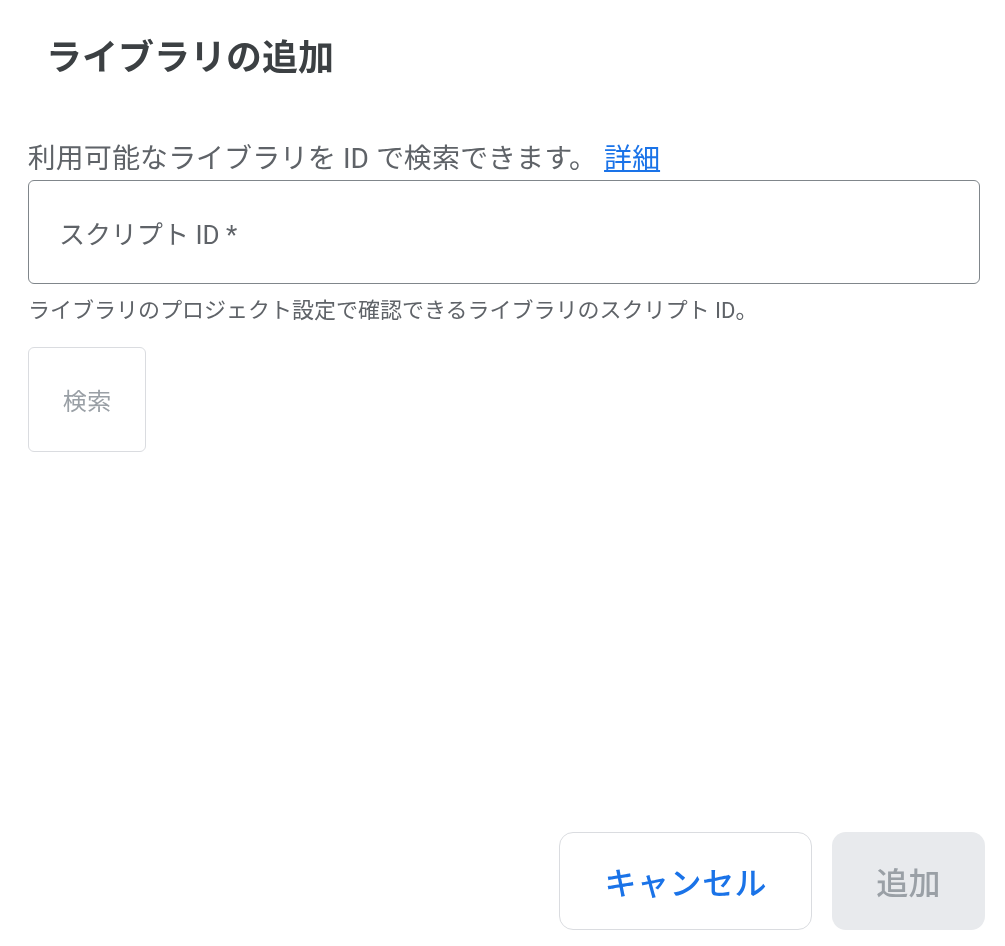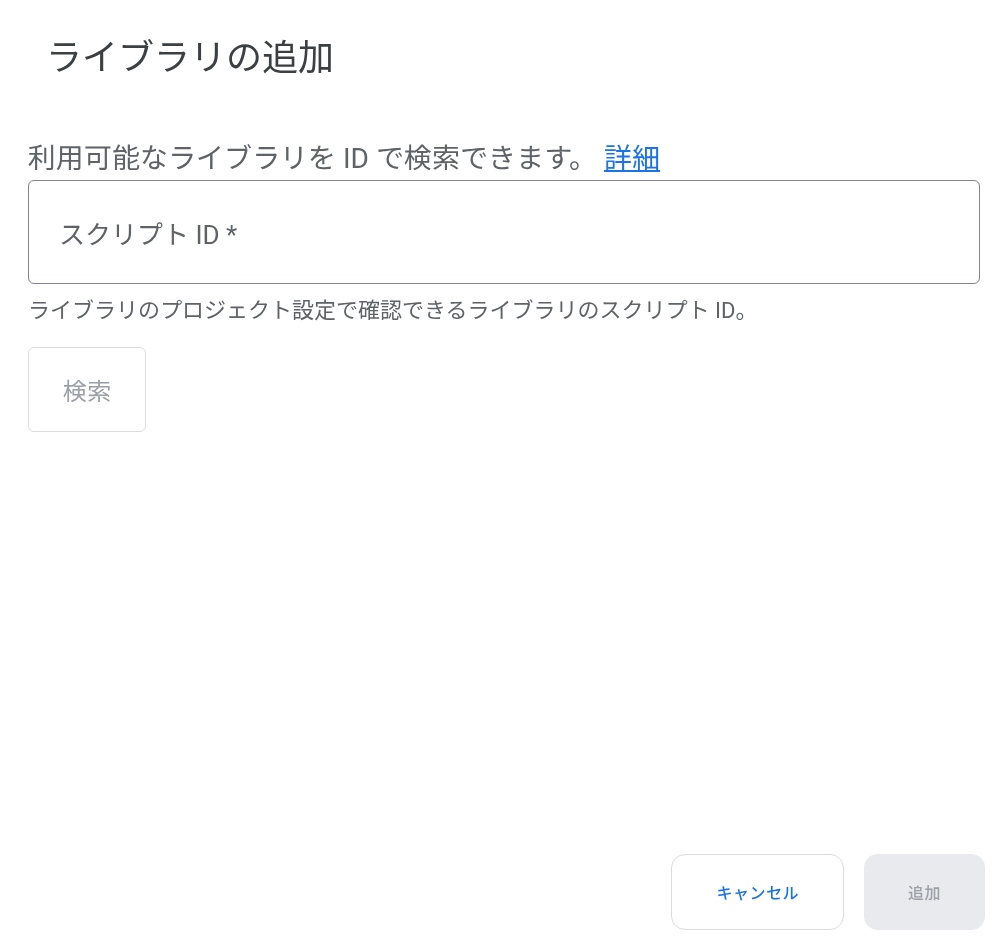--- a/index.html
+++ b/index.html
@@ -11,21 +11,21 @@
       font-family: Roboto, "Noto Sans JP", "Hiragino Sans", "Meiryo", sans-serif;
       background: #ffffff;
       width: 1005px;
       height: 946px;
       padding: 28px 20px 20px 28px;
       position: relative;
       color: #3c4043;
     }
     .dialog-title {
       font-size: 36px;
-      font-weight: 400;
+      font-weight: 700;
       color: #3c4043;
       letter-spacing: 0px;
       margin-bottom: 58px;
       margin-left: 18px;
     }
     .description {
       font-size: 28px;
       color: #5f6368;
       margin-left: 0;
       line-height: 1.5;
@@ -55,34 +55,34 @@
       font-size: 22px;
       color: #5f6368;
       margin-bottom: 20px;
       line-height: 1.4;
     }
     .search-button {
       border: 1px solid #dadce0;
       background: #ffffff;
       color: #9aa0a6;
       font-size: 24px;
-      padding: 24px 34px;
+      padding: 34px 34px;
       border-radius: 6px;
       cursor: not-allowed;
       font-family: inherit;
     }
     .footer {
       position: absolute;
       bottom: 16px;
       right: 20px;
       display: flex;
       gap: 20px;
     }
     .btn {
-      font-size: 16px;
+      font-size: 32px;
       padding: 22px 44px;
       border-radius: 14px;
       font-family: inherit;
       font-weight: 500;
       letter-spacing: 0.5px;
     }
     .btn-cancel {
       border: 1px solid #dadce0;
       background: #ffffff;
       color: #1a73e8;

